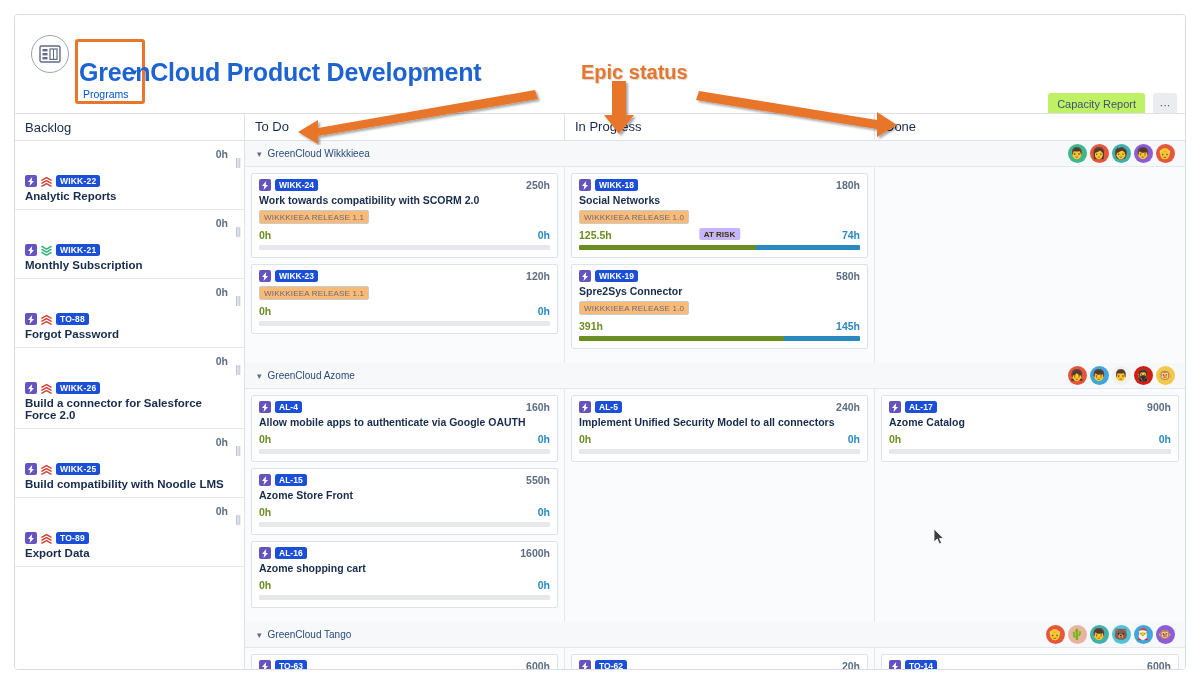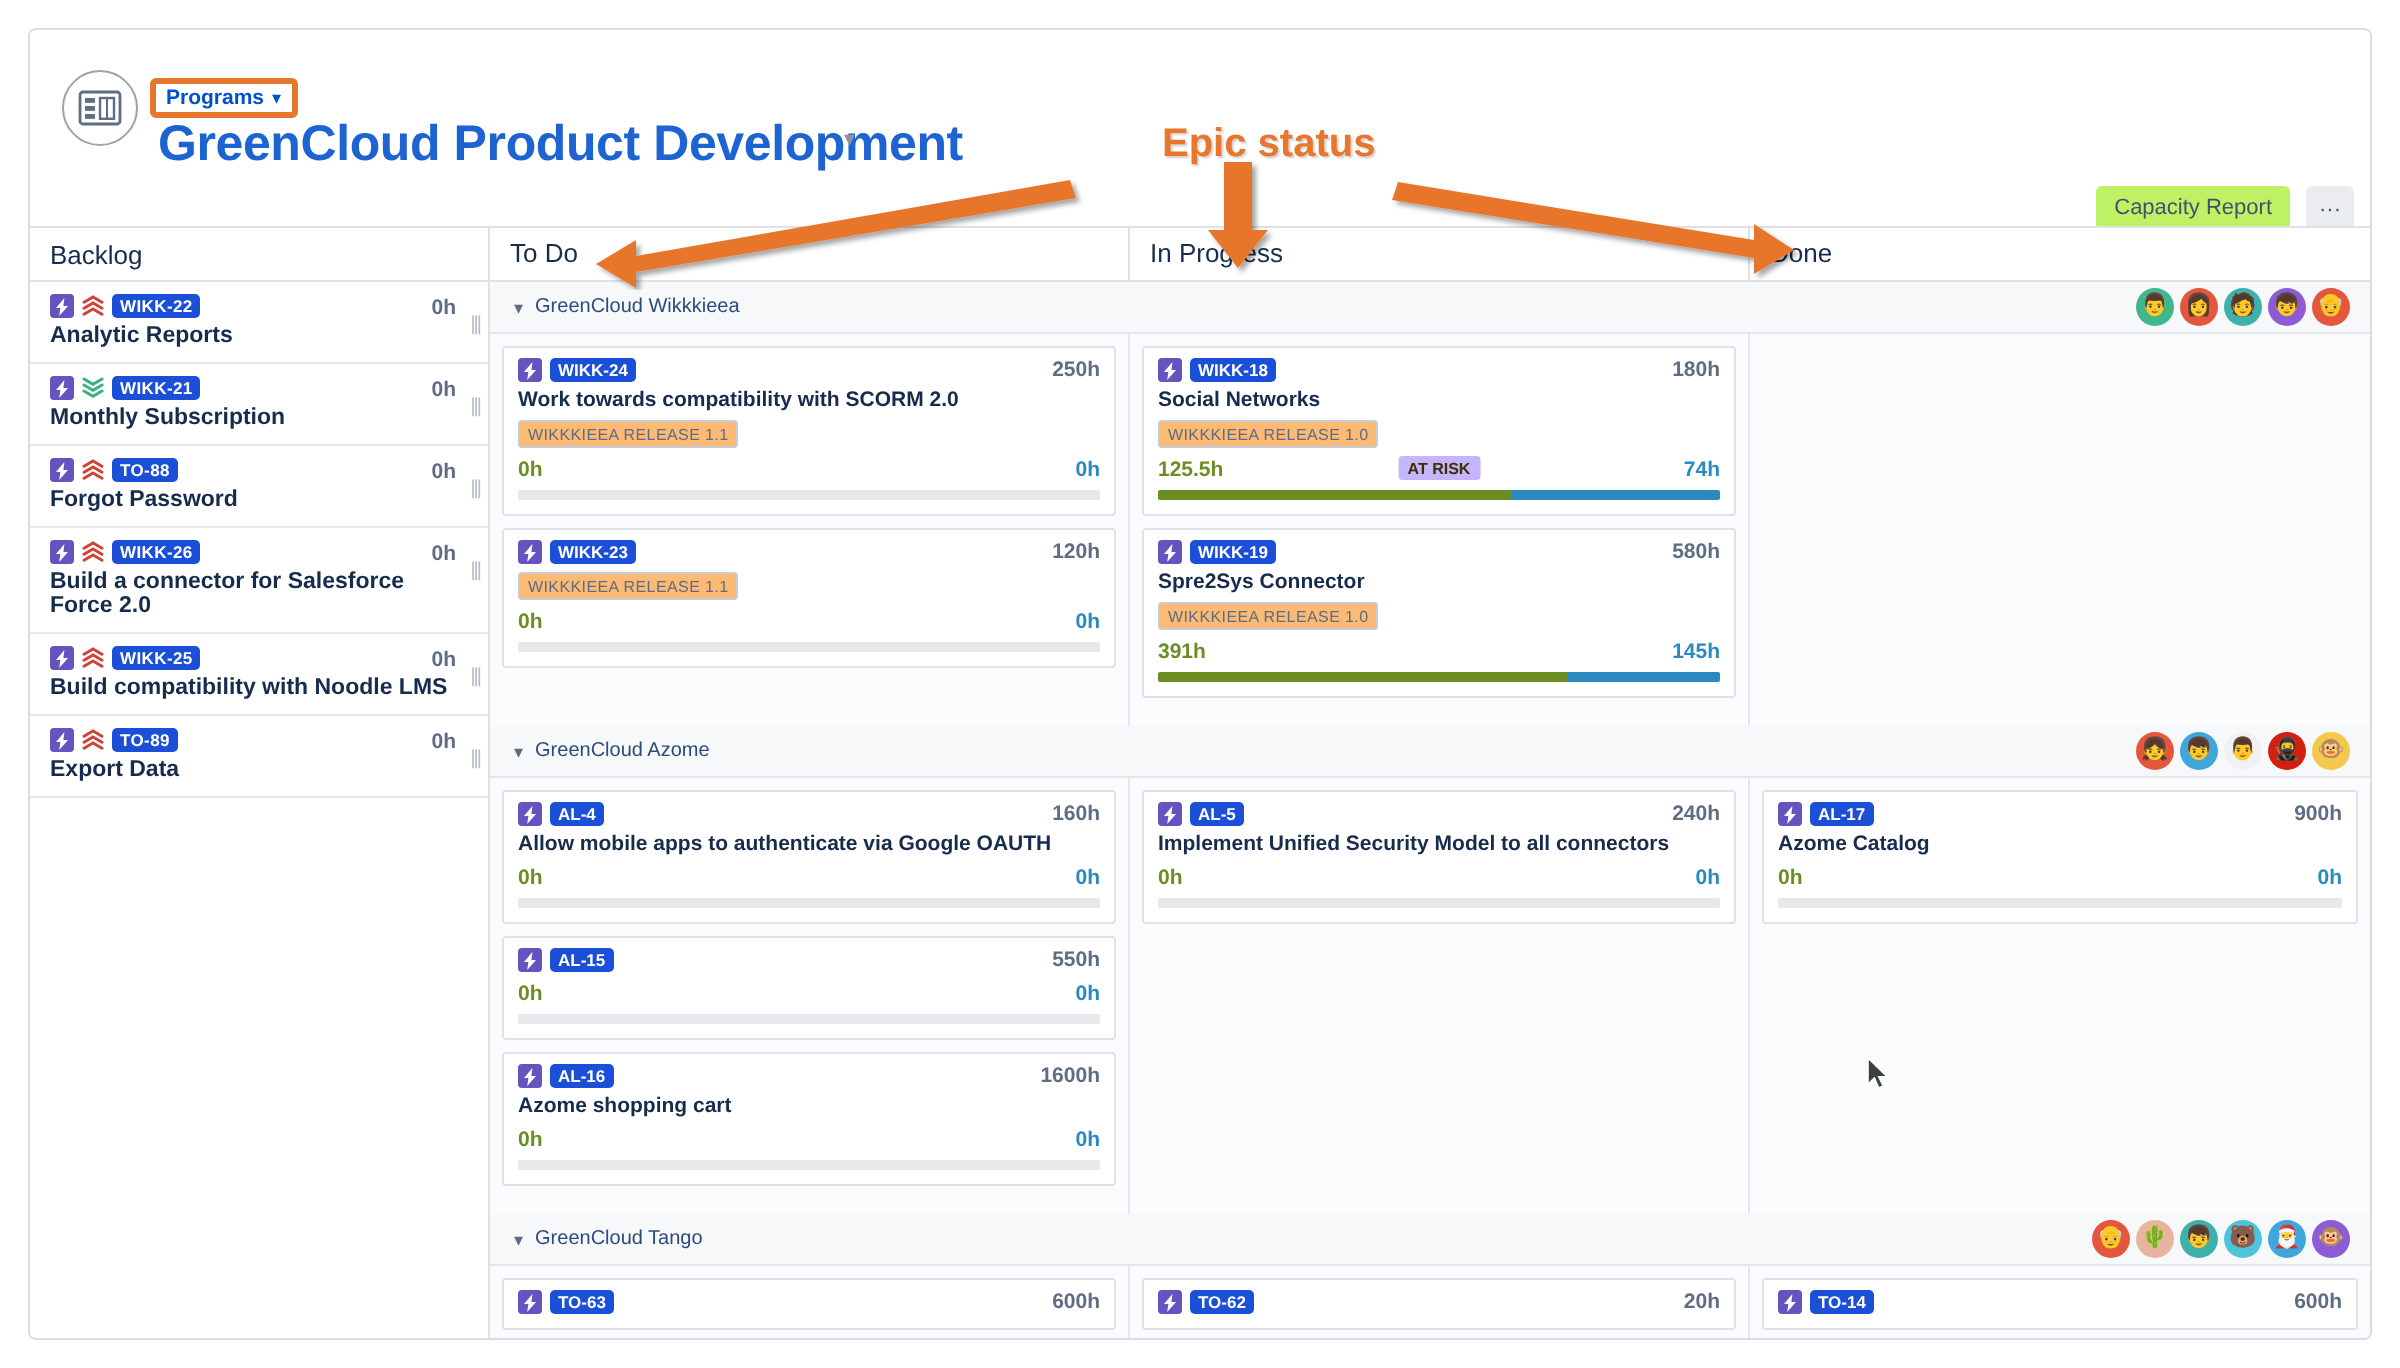--- a/index.html
+++ b/index.html
@@ -31,21 +31,21 @@
   }
   .prog-logo svg { display:block; }
   .programs-chip {
     position:absolute; left:60px; top:24px;
     border:3px solid #e8762c;
     border-radius:3px;
     padding:1px 5px 1px 5px;
     display:flex; align-items:center; gap:4px;
     background:#fff;
   }
-  .programs-chip .txt { color:#0052cc; font-size:10.5px; font-weight:bold; }
+  .programs-chip .txt { color:#0052cc; font-size:10.5px; font-weight:normal;margin-top:45px; }
   .programs-chip .caret { color:#0052cc; font-size:9px; }
   .prog-title {
     position:absolute; left:64px; top:43px;
     font-size:25px; font-weight:bold; color:#1d63d1;
     letter-spacing:-0.2px;
   }
   .title-caret { position:absolute; left:407px; top:48px; color:#8a93a0; font-size:11px; }
 
   .cap-btn {
     position:absolute; right:40px; top:78px;
@@ -86,21 +86,21 @@
     border-bottom:1px solid #dfe1e6;
     background:#fff;
   }
   .bl-item {
     position:relative;
     border-bottom:1px solid #e4e7eb;
     padding:6px 8px 7px 10px;
     background:#fff;
     cursor:pointer;
   }
-  .bl-row1 { display:flex; gap:4px; }
+  .bl-row1 { display:flex; align-items:center; gap:4px;margin-top:28px; }
   .bl-key {
     background:#1b4fd8; color:#fff; font-size:8.5px; font-weight:bold;
     border-radius:2.5px; padding:1px 4px; letter-spacing:.2px;
   }
   .bl-hours { position:absolute; right:16px; top:7px; font-size:10.5px; color:#5e6c84; font-weight:bold; }
   .bl-title { margin-top:3px; font-size:11.5px; font-weight:bold; color:#172b4d; }
   .grip { position:absolute; right:4px; top:16px; color:#b3bac5; font-size:10px; letter-spacing:-1px; }
 
   .epic-ico {
     width:12px; height:12px; border-radius:2px; background:#6554c0;
@@ -460,20 +460,21 @@
               <div class="card">
                 <div class="c-row1">
                   <span class="epic-ico">
                     <svg width="8" height="9" viewBox="0 0 8 9">
                       <path d="M5.2,0 L1,5 L3.2,5 L2.6,9 L7,4 L4.7,4 Z" fill="#fff"></path>
                     </svg>
                   </span>
                   <span class="c-key">AL-15</span>
                 </div>
                 <div class="c-est">550h</div>
+                <div class="c-title">Azome Store Front</div>
                 <div class="c-nums">
                   <span class="c-left">0h</span>
                   <span class="c-right">0h</span>
                 </div>
                 <div class="bar">
                   <div class="g" style="width: 0%;"></div>
                   <div class="b" style="width: 0%;"></div>
                 </div>
               </div>
               <div class="card">

